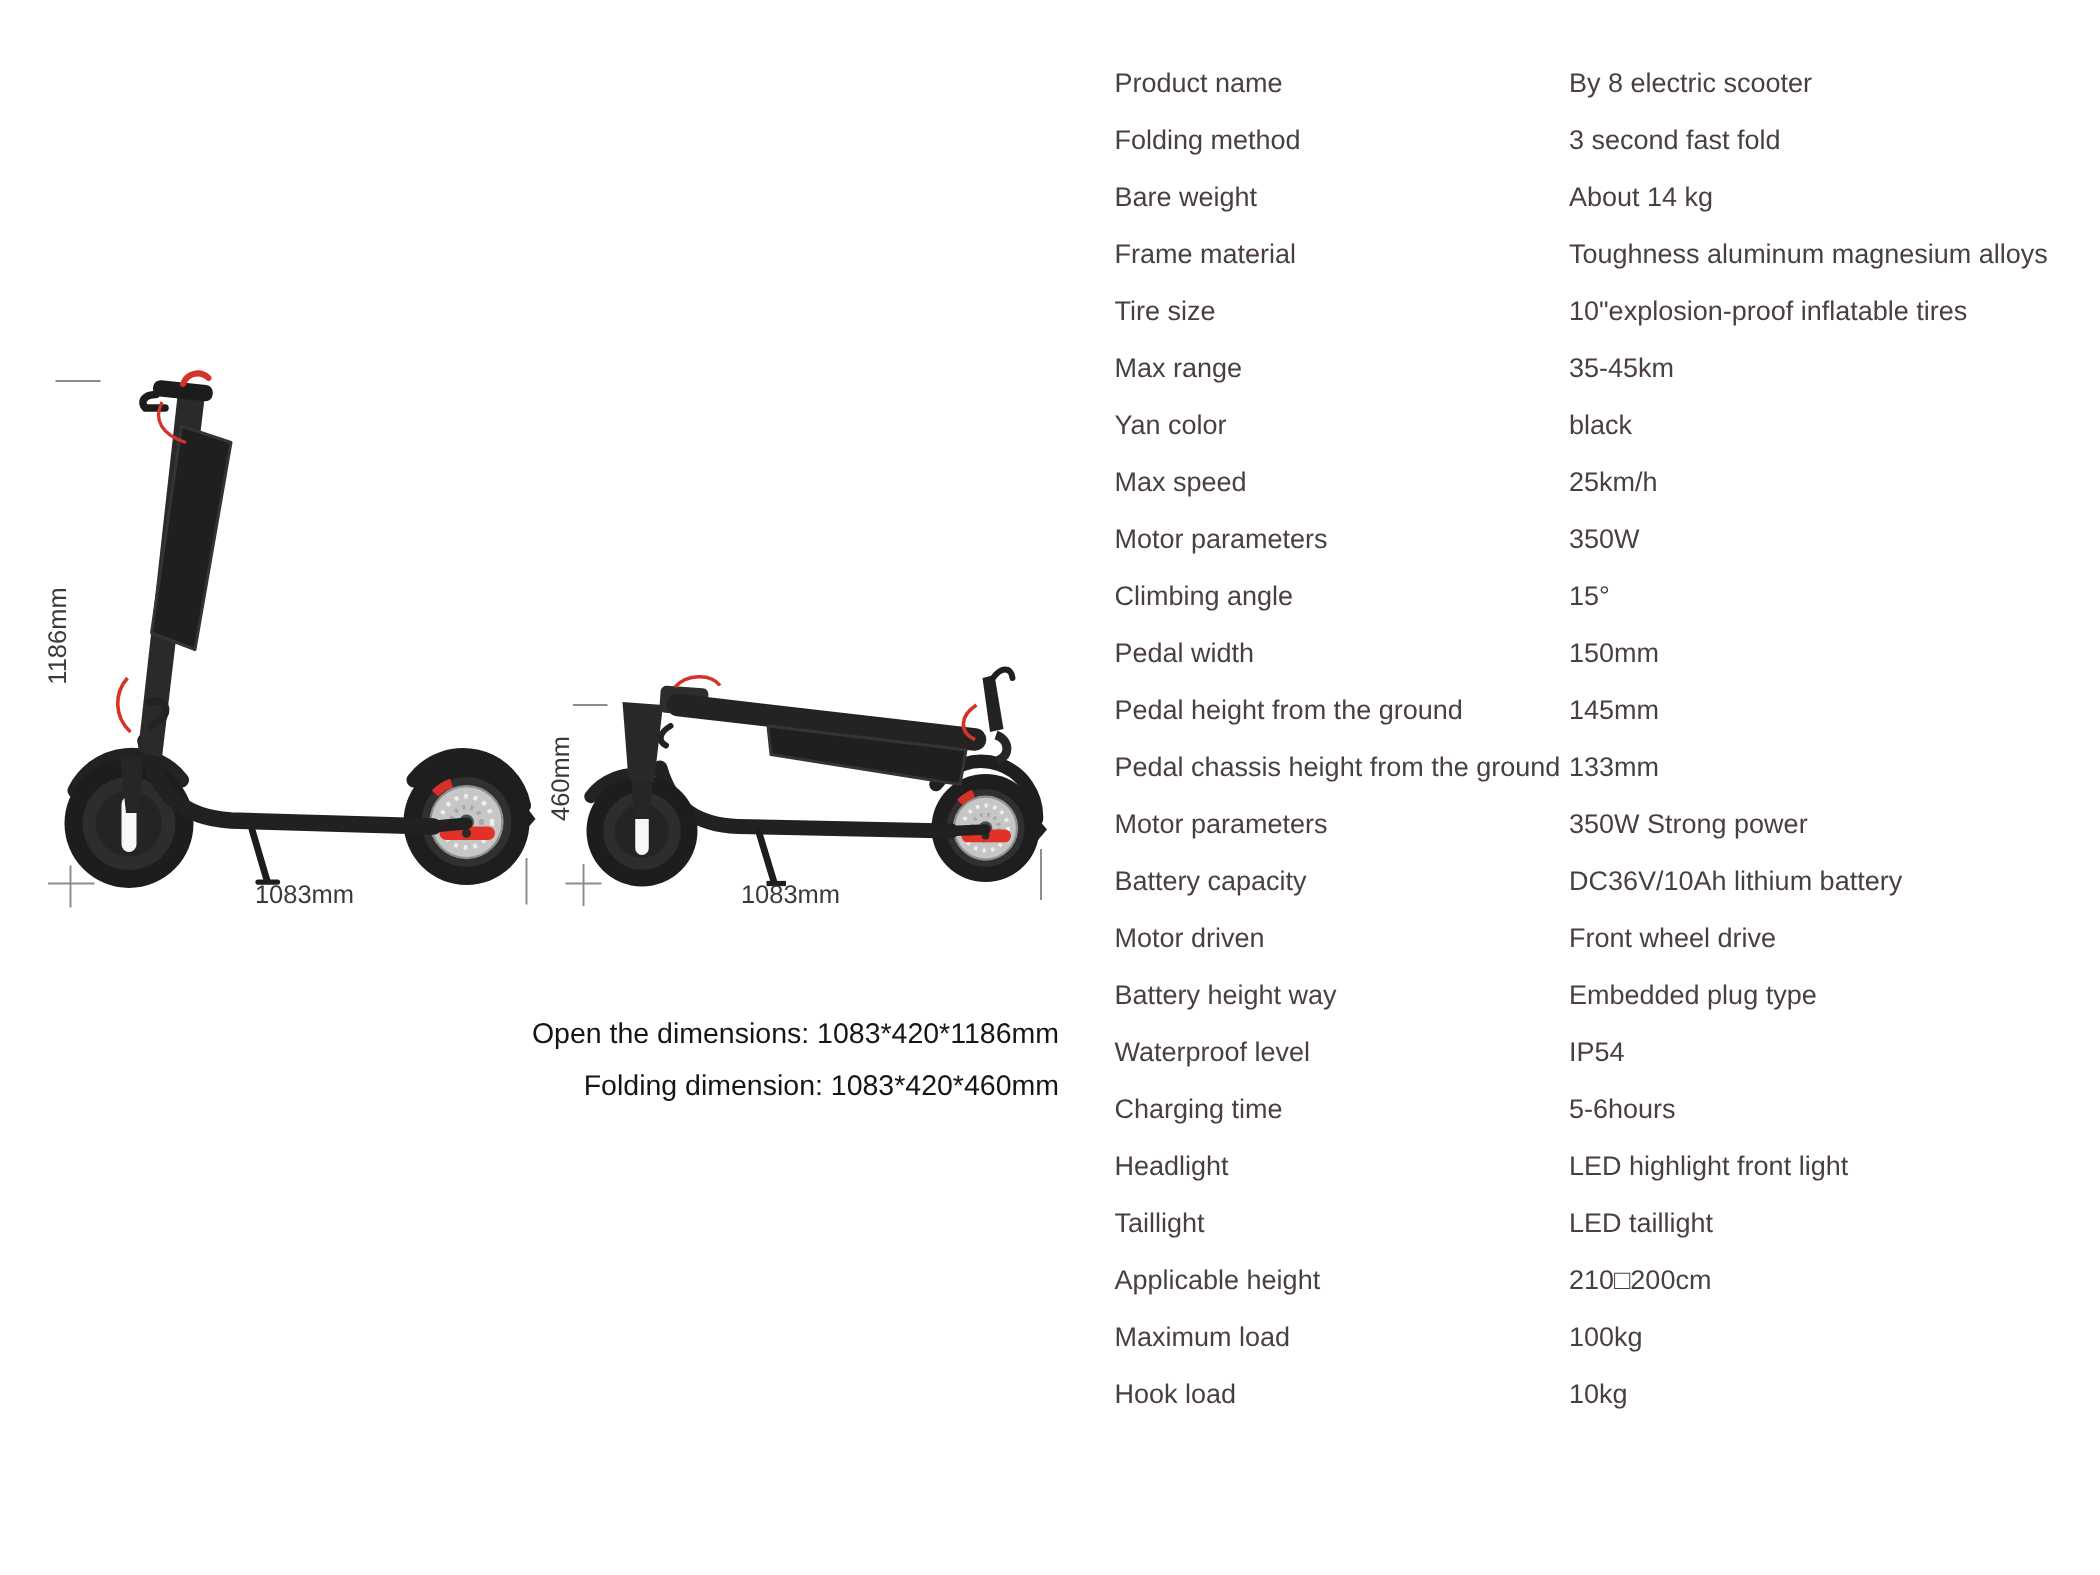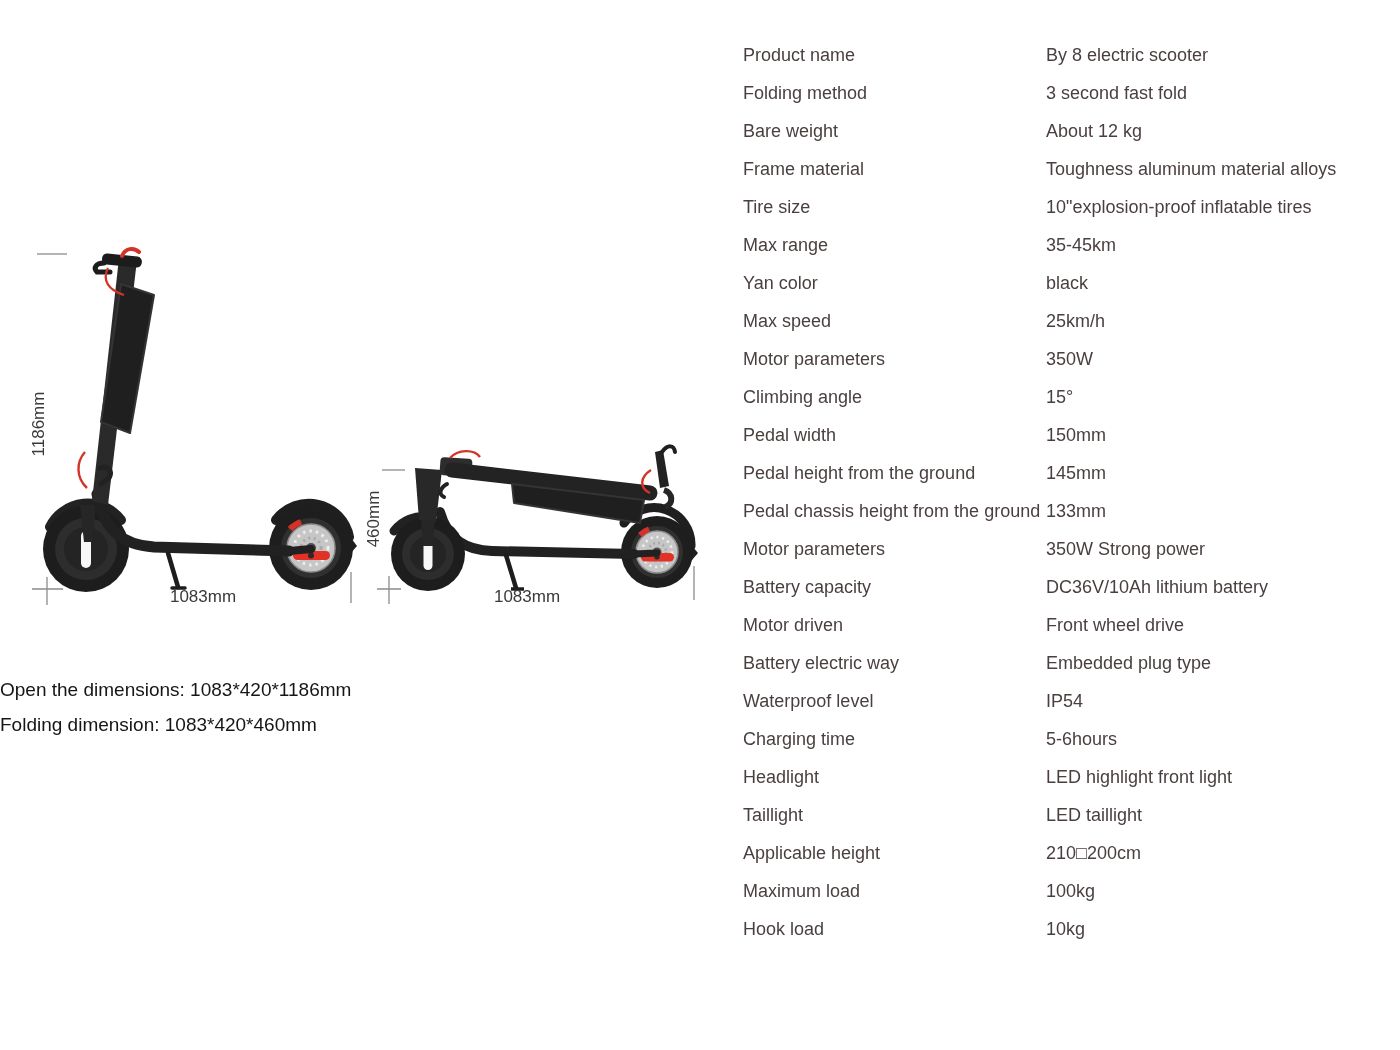--- a/index.html
+++ b/index.html
@@ -4,21 +4,21 @@
 <style>
   * { margin:0; padding:0; box-sizing:border-box; }
   html,body { background:#ffffff; }
   body { font-family:"Liberation Sans", sans-serif; }
   .page { position:relative; width:1400px; height:1050px; background:#ffffff; overflow:hidden; }
 
   .diagram-svg { position:absolute; left:0; top:0; }
 
   .captions {
     position:absolute; left:0; top:672px; width:706px;
-    text-align:left; font-size:19px; line-height:35px; color:#161616;
+    text-align:right; font-size:19px; line-height:35px; color:#161616;
   }
 
   .spec-table { position:absolute; left:743px; top:36px; width:650px; }
   .spec-row { height:38px; line-height:38px; font-size:18px; color:#4a3f3f; white-space:nowrap; }
   .spec-label { display:inline-block; width:303px; vertical-align:top; }
   .spec-value { display:inline-block; vertical-align:top; }
 
   .dim-label { font-size:17px; fill:#3a3a3a; font-family:"Liberation Sans", sans-serif; }
   .dim-line  { stroke:#8c8c8c; stroke-width:1.3; fill:none; }
 </style>
@@ -134,35 +134,35 @@
   </svg>
 
   <div class="captions">
     <div class="caption-line">Open the dimensions: 1083*420*1186mm</div>
     <div class="caption-line">Folding dimension: 1083*420*460mm</div>
   </div>
 
   <div class="spec-table" id="spec-table">
       <div class="spec-row"><span class="spec-label">Product name</span><span class="spec-value">By 8 electric scooter</span></div>
       <div class="spec-row"><span class="spec-label">Folding method</span><span class="spec-value">3 second fast fold</span></div>
-      <div class="spec-row"><span class="spec-label">Bare weight</span><span class="spec-value">About 12 kg</span></div>
-      <div class="spec-row"><span class="spec-label">Frame material</span><span class="spec-value">Toughness aluminum material alloys</span></div>
+      <div class="spec-row"><span class="spec-label">Bare weight</span><span class="spec-value">About 14 kg</span></div>
+      <div class="spec-row"><span class="spec-label">Frame material</span><span class="spec-value">Toughness aluminum magnesium alloys</span></div>
       <div class="spec-row"><span class="spec-label">Tire size</span><span class="spec-value">10"explosion-proof inflatable tires</span></div>
       <div class="spec-row"><span class="spec-label">Max range</span><span class="spec-value">35-45km</span></div>
       <div class="spec-row"><span class="spec-label">Yan color</span><span class="spec-value">black</span></div>
       <div class="spec-row"><span class="spec-label">Max speed</span><span class="spec-value">25km/h</span></div>
       <div class="spec-row"><span class="spec-label">Motor parameters</span><span class="spec-value">350W</span></div>
       <div class="spec-row"><span class="spec-label">Climbing angle</span><span class="spec-value">15°</span></div>
       <div class="spec-row"><span class="spec-label">Pedal width</span><span class="spec-value">150mm</span></div>
       <div class="spec-row"><span class="spec-label">Pedal height from the ground</span><span class="spec-value">145mm</span></div>
       <div class="spec-row"><span class="spec-label">Pedal chassis height from the ground</span><span class="spec-value">133mm</span></div>
       <div class="spec-row"><span class="spec-label">Motor parameters</span><span class="spec-value">350W Strong power</span></div>
       <div class="spec-row"><span class="spec-label">Battery capacity</span><span class="spec-value">DC36V/10Ah lithium battery</span></div>
       <div class="spec-row"><span class="spec-label">Motor driven</span><span class="spec-value">Front wheel drive</span></div>
-      <div class="spec-row"><span class="spec-label">Battery electric way</span><span class="spec-value">Embedded plug type</span></div>
+      <div class="spec-row"><span class="spec-label">Battery height way</span><span class="spec-value">Embedded plug type</span></div>
       <div class="spec-row"><span class="spec-label">Waterproof level</span><span class="spec-value">IP54</span></div>
       <div class="spec-row"><span class="spec-label">Charging time</span><span class="spec-value">5-6hours</span></div>
       <div class="spec-row"><span class="spec-label">Headlight</span><span class="spec-value">LED highlight front light</span></div>
       <div class="spec-row"><span class="spec-label">Taillight</span><span class="spec-value">LED taillight</span></div>
       <div class="spec-row"><span class="spec-label">Applicable height</span><span class="spec-value">210□200cm</span></div>
       <div class="spec-row"><span class="spec-label">Maximum load</span><span class="spec-value">100kg</span></div>
       <div class="spec-row"><span class="spec-label">Hook load</span><span class="spec-value">10kg</span></div>
     </div>
 
 </div>

